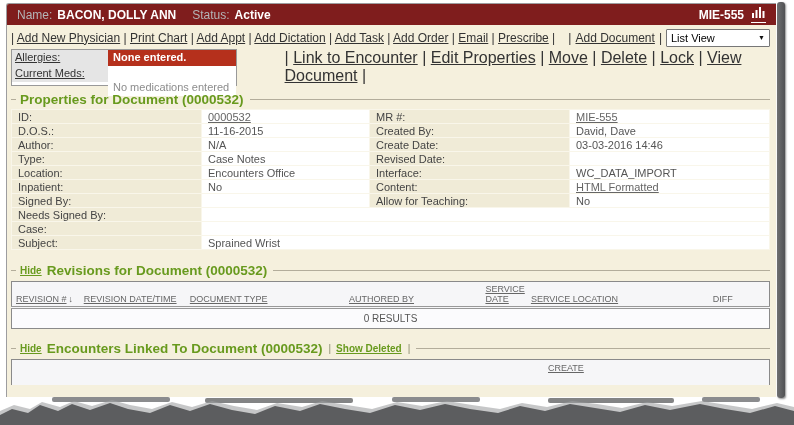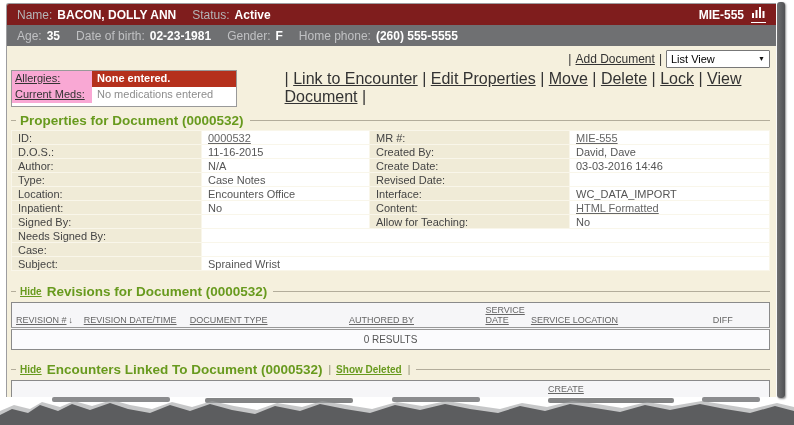--- a/index.html
+++ b/index.html
@@ -31,24 +31,24 @@
   .pipe::before { content:"|"; color:#333; }
   .sel-wrap { position:relative; display:inline-block; }
   select { appearance:none; -webkit-appearance:none; width:104px; height:18px; font-size:11px;
            font-family:"Liberation Sans", sans-serif; border:1px solid #777; background:#fff;
            padding:0 14px 0 4px; border-radius:1px; }
   .sel-arrow { position:absolute; right:5px; top:5px; font-size:7px; color:#111; pointer-events:none; }
 
   .allergy-row { display:flex; margin-top:2px; }
   .allergy-box { width:252px; border:1px solid #999; background:#fff; font-size:11px; }
   .al-r { display:flex; height:16px; align-items:stretch; }
-  .al-lbl { width:80px; padding:1px 3px; background:#f9a8d4; white-space:nowrap; }
+  .al-lbl { width:96px; padding:1px 3px; background:#e5e5e5; white-space:nowrap; }
   .al-lbl a { color:#333; }
   .al-v1 { flex:1; background:#b5301c; color:#fff; font-weight:bold; padding:1px 5px; }
-  .al-v2 { flex:1; background:#fff; color:#8d8d8d; padding:1px 5px; white-space:nowrap; }
+  .al-v2 { flex:1; background:#fff; color:#8d8d8d; padding:15px 5px; white-space:nowrap; }
   .doc-links { margin-left:auto; align-self:flex-end; font-size:16px; color:#333; padding-bottom:1px;padding-left:48px; }
 
   
   .sec-title { display:flex; align-items:center; margin-top:6px; white-space:nowrap; }
   .sec-title::before { content:""; width:5px; border-top:1px solid #b3ad9b; margin-right:4px; }
   .sec-title::after  { content:""; flex:1; border-top:1px solid #b3ad9b; margin-left:6px; }
   .sec-h { color:#689a1e; font-weight:bold; font-size:13.5px; }
   .hide-lnk { color:#689a1e; font-size:10px; font-weight:bold; text-decoration:underline; margin-right:5px; }
   .show-del { color:#689a1e; font-size:10px; font-weight:bold; text-decoration:underline; }
   .sd-pipes { font-size:10px; color:#8a8a6e; margin-left:6px; }
@@ -100,34 +100,25 @@
         <svg width="15" height="12" viewBox="0 0 15 12">
           <rect x="1" y="7" width="2" height="5" fill="#fff"></rect>
           <rect x="4.5" y="4" width="2" height="8" fill="#fff"></rect>
           <rect x="8" y="1" width="2" height="11" fill="#fff"></rect>
           <rect x="11.5" y="5" width="2" height="7" fill="#fff"></rect>
         </svg>
       </span>
     </span>
   </div>
 
-  <div class="bar2">
-    <span class="b-lbl">Age:</span>
-    <span class="b-val">35</span>
-    <span class="b-lbl">Date of birth:</span>
-    <span class="b-val">02-23-1981</span>
-    <span class="b-lbl">Gender:</span>
-    <span class="b-val">F</span>
-    <span class="b-lbl">Home phone:</span>
-    <span class="b-val">(260) 555-5555</span>
-  </div>
 
   <div class="content">
 
     <div class="toolbar-row">
+      <span id="toolbar-links">| <a>Add New Physician</a> | <a>Print Chart</a> | <a>Add Appt</a> | <a>Add Dictation</a> | <a>Add Task</a> | <a>Add Order</a> | <a>Email</a> | <a>Prescribe</a> | </span>
       <span class="toolbar-right">
         <span class="pipe"></span>
         <a>Add Document</a>
         <span class="pipe"></span>
         <span class="sel-wrap">
           <select id="view-select"><option>List View</option></select>
           <span class="sel-arrow">▼</span>
         </span>
       </span>
     </div>

